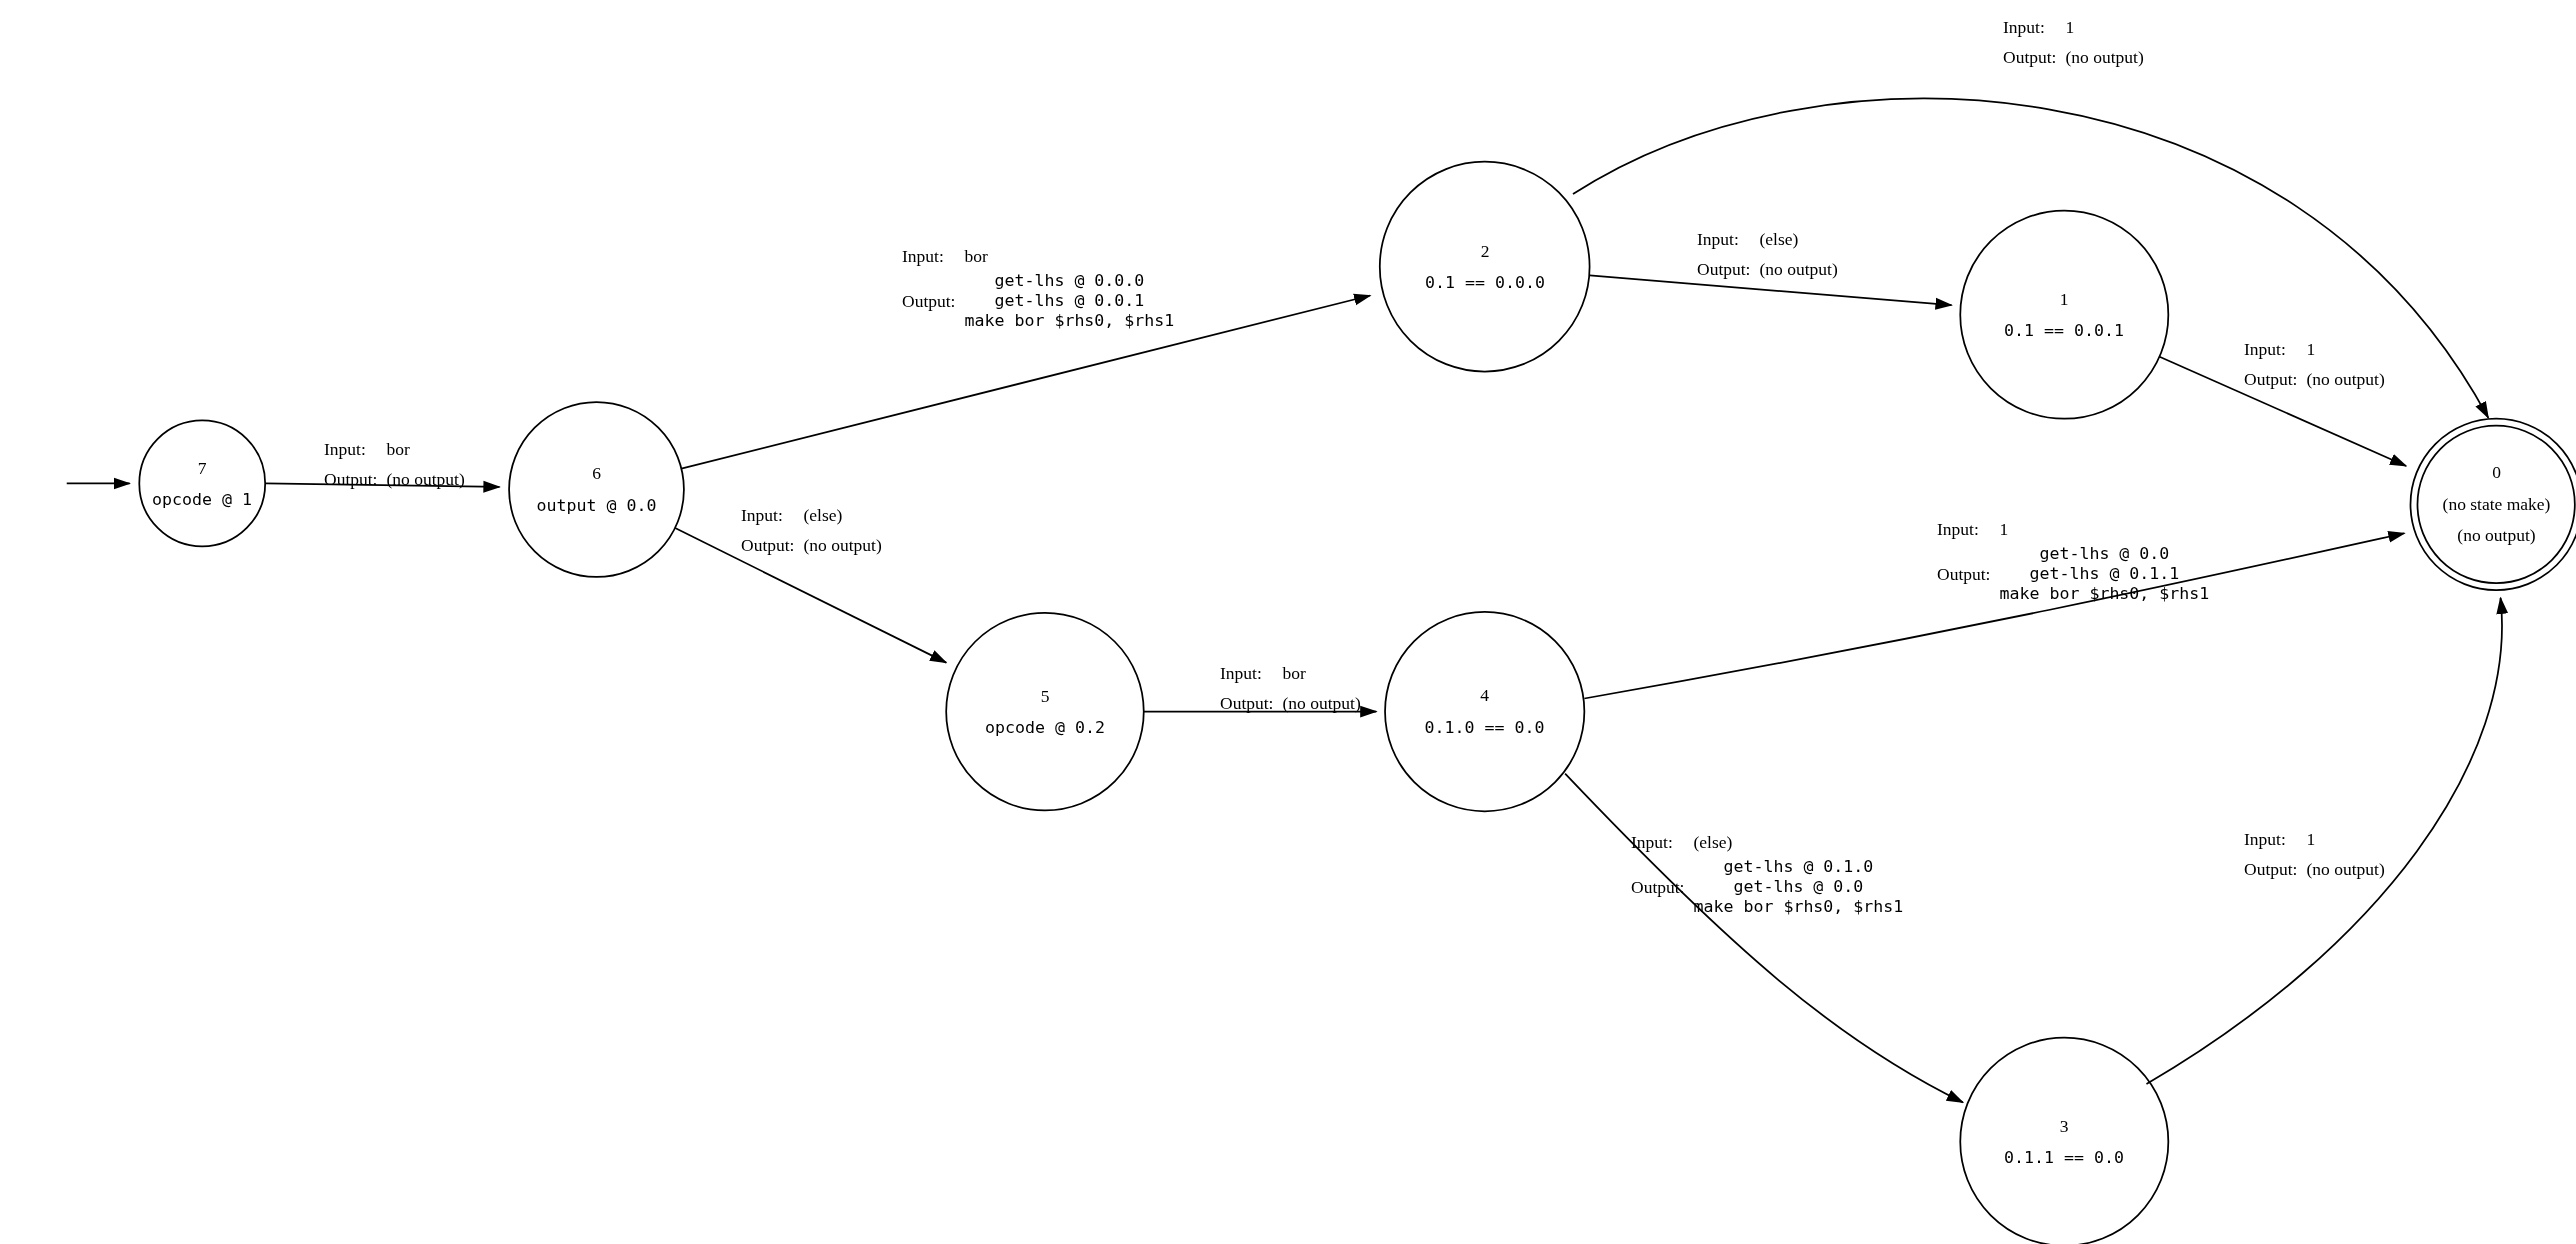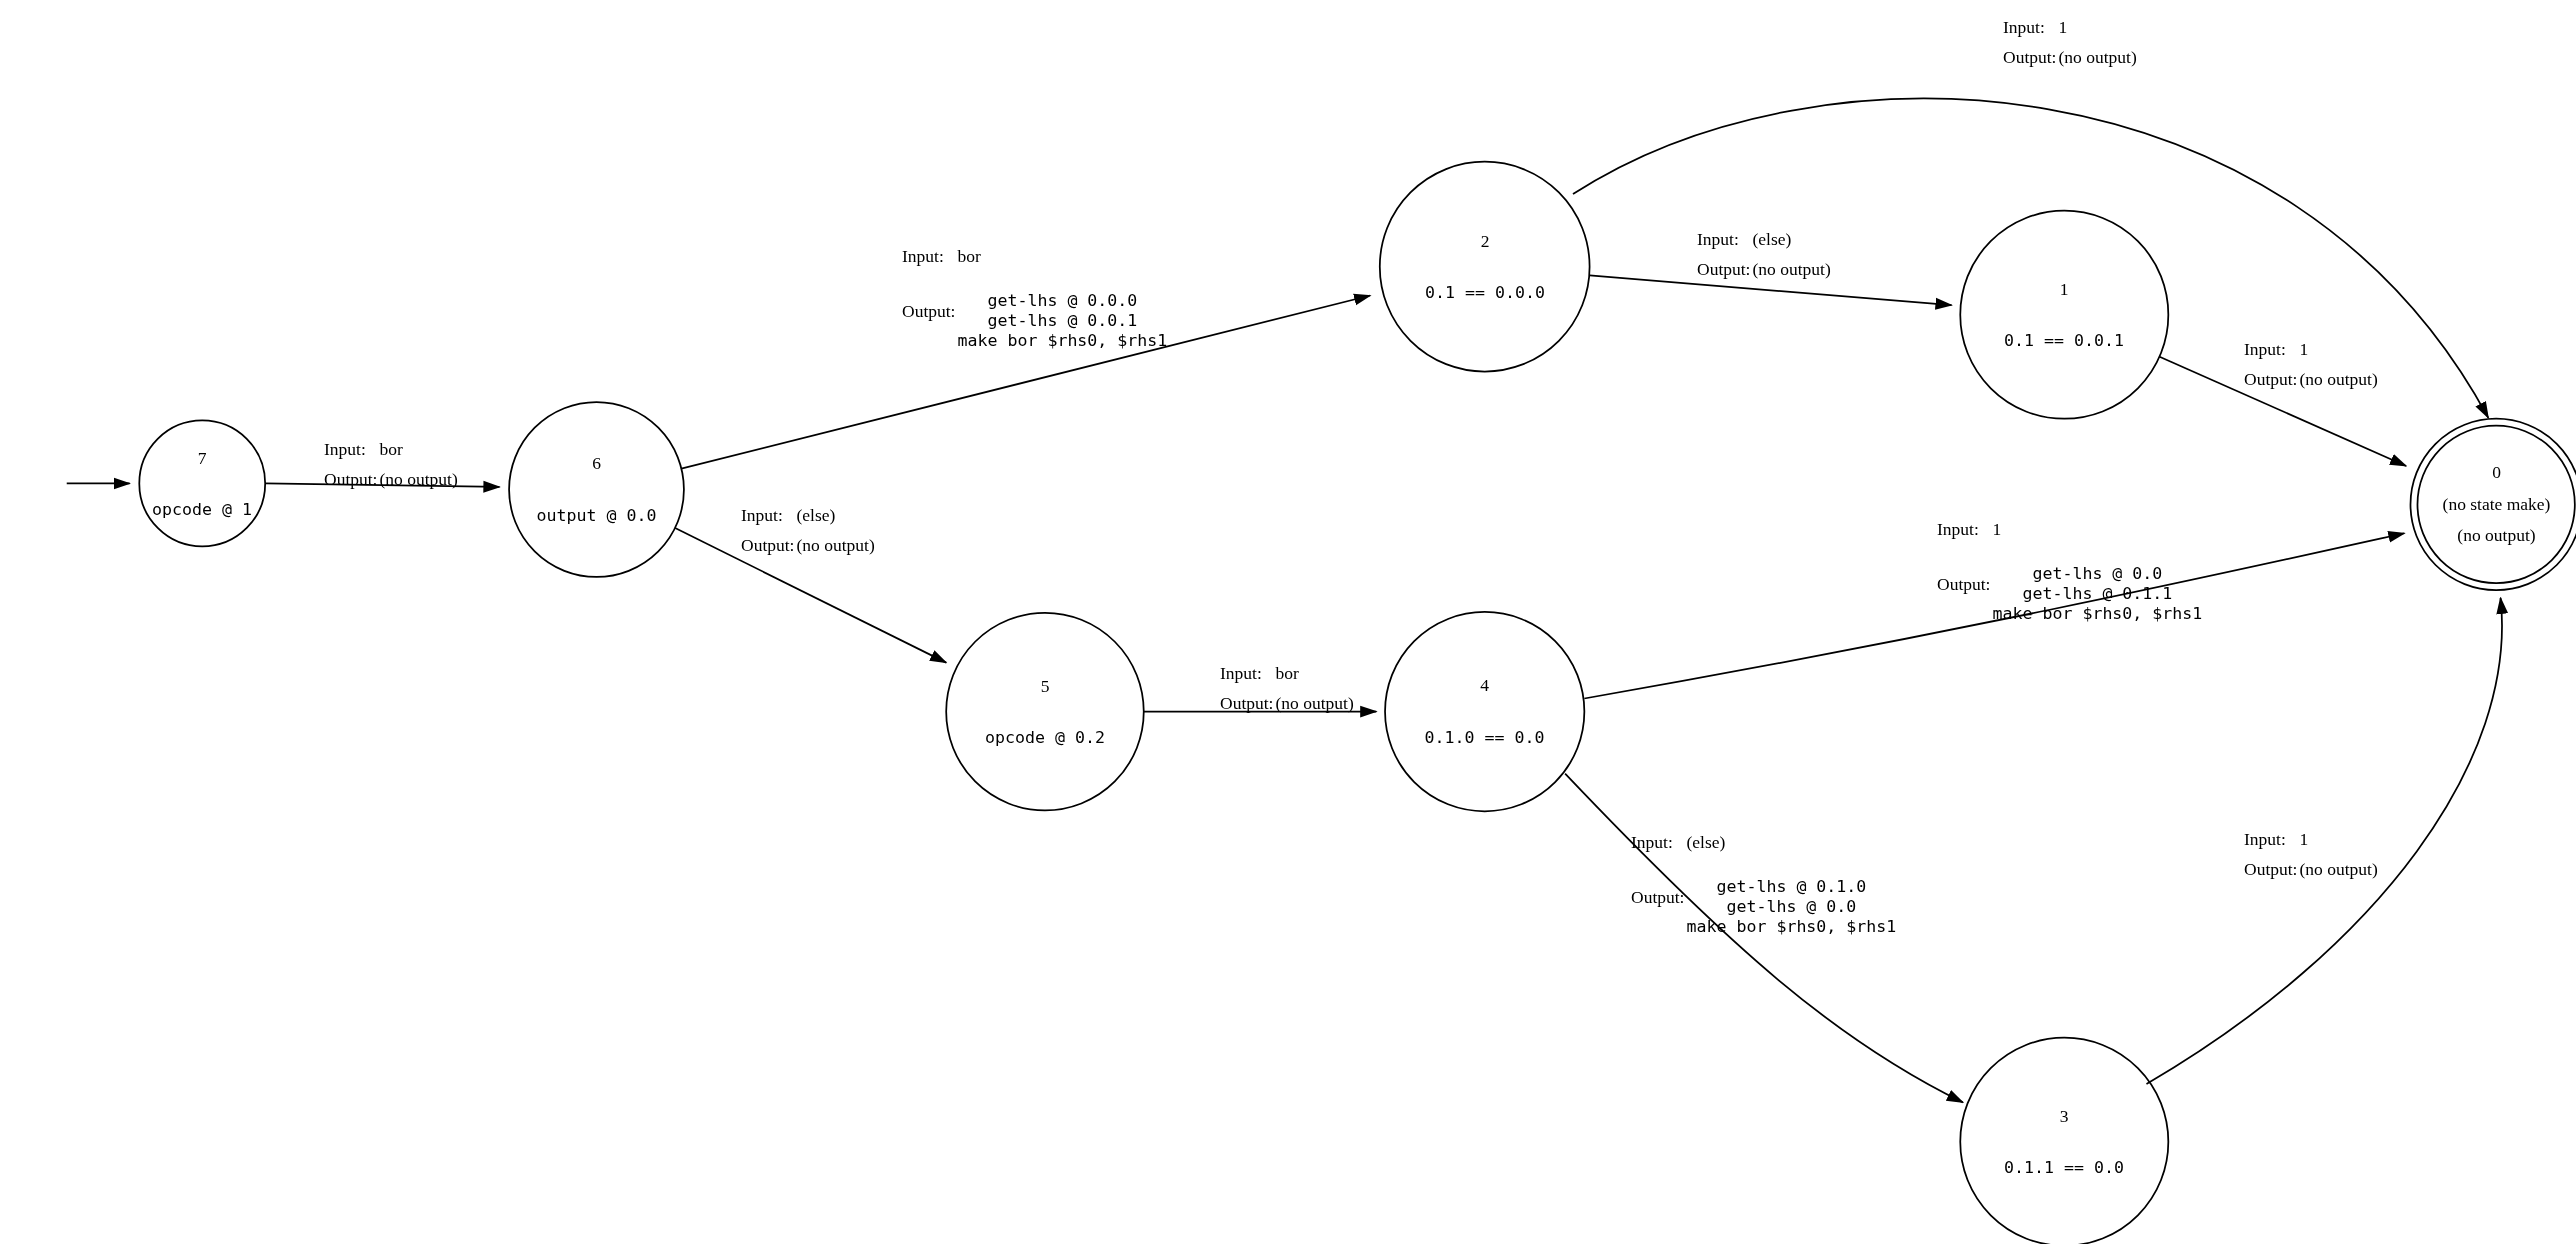--- a/index.html
+++ b/index.html
@@ -16,26 +16,26 @@
   .node-circle { fill:none; stroke:#000; stroke-width:2; }
   .edge-path   { fill:none; stroke:#000; stroke-width:2; }
   .node-label {
     position:absolute;
     display:flex; flex-direction:column;
     align-items:center; justify-content:center;
     text-align:center;
     font-size:17.5px; line-height:31.5px;
     pointer-events:none;
   }
-  .mono { font-family:"DejaVu Sans Mono", monospace; font-size:16.6px;margin-top:20px; }
+  .mono { font-family:"DejaVu Sans Mono", monospace; font-size:16.6px; }
   .edge-label {
     position:absolute;
     display:grid;
     grid-template-columns:max-content max-content;
-    column-gap:2px;
+    column-gap:9px;
     align-items:center;
     font-size:17.5px; line-height:30px;
     white-space:nowrap;
     pointer-events:none;
   }
   .edge-label .mono-lines { line-height:20px; text-align:center; }
 </style>
 </head>
 <body>
 

